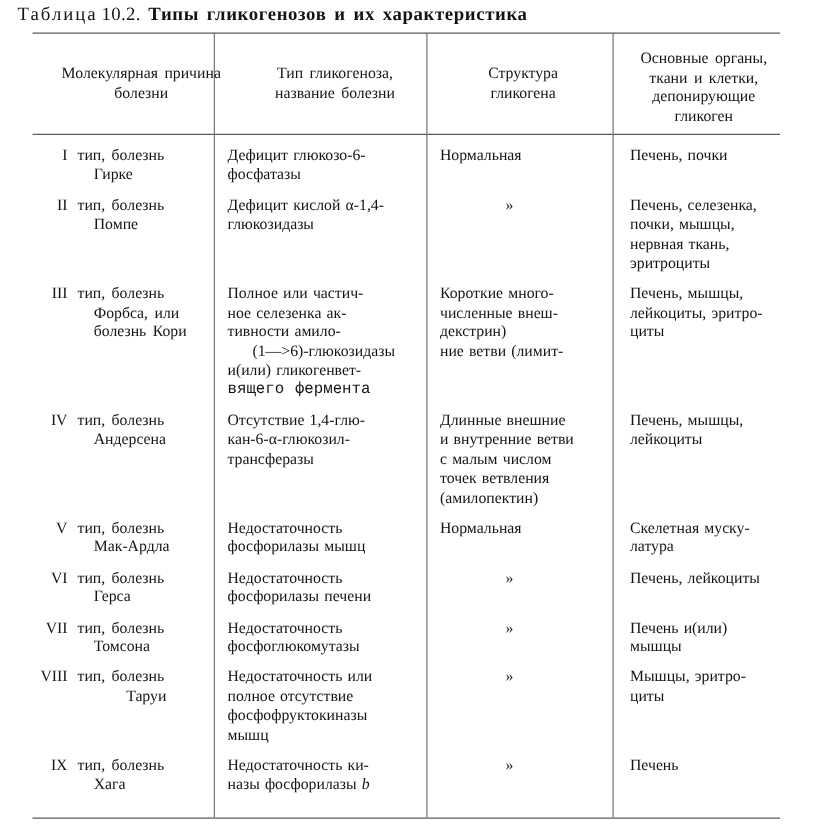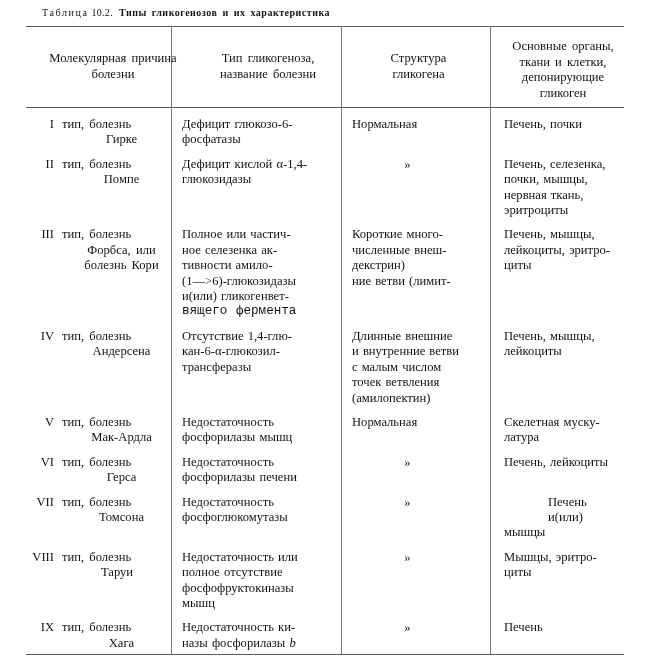--- a/index.html
+++ b/index.html
@@ -19,23 +19,23 @@
   .page {
     position: relative;
     width: 650px;
     height: 666px;
     box-sizing: border-box;
   }
 
   
   .caption {
     position: absolute;
-    left: 42px;
+    left: 14px;
     top: 4px;
-    font-size: 10px;
+    font-size: 15px;
     line-height: 17px;
     white-space: nowrap;
     text-align: center;
   }
   .caption .cap-label {
     letter-spacing: 1.6px;
     font-weight: 400;
   }
   .caption .cap-num {
     font-weight: 400;
@@ -129,21 +129,21 @@
     flex: 0 0 34px;
     text-align: right;
     padding-right: 8px;
     box-sizing: border-box;
     white-space: nowrap;
   }
   .dname {
     flex: 1 1 auto;
     word-spacing: 2px;
   }
-  .dname .l2 { display: block; padding-left: 13px; text-align: center; }
+  .dname .l2 { display: block; padding-left: 13px; }
   .dname .l2c { display: block; text-align: center; padding-left: 4px; }
 
   .cause { word-spacing: 1px; }
   .struct { word-spacing: 1px; }
   .organs { word-spacing: 1px; }
 
   .ditto {
     display: block;
     text-align: center;
     padding-right: 22px;
@@ -232,21 +232,21 @@
         </div>
         <div class="drow">
           <div class="cell c1 type-cell">
             <span class="roman">III</span>
             <span class="dname"><span>тип, болезнь</span><span class="l2">Форбса, или</span><span class="l2">болезнь Кори</span></span>
           </div>
           <div class="cell c2 cause">
             <span style="display: block;">Полное или частич-</span>
             <span style="display: block;">ное селезенка ак-</span>
             <span style="display: block;">тивности амило-</span>
-            <span style="display: block;">(1—&gt;6)-глюкозидазы</span>
+            <span style="display: block; text-align: center;">(1—&gt;6)-глюкозидазы</span>
             <span style="display: block;">и(или) гликогенвет-</span>
             <span style="display: block; font-family: Liberation Mono, monospace;">вящего фермента</span>
           </div>
           <div class="cell c3 struct">
             <span style="display: block;">Короткие много-</span>
             <span style="display: block;">численные внеш-</span>
             <span style="display: block;">декстрин)</span>
             <span style="display: block;">ние ветви (лимит-</span>
           </div>
           <div class="cell c4 organs">
@@ -316,21 +316,21 @@
             <span class="dname"><span>тип, болезнь</span><span class="l2">Томсона</span></span>
           </div>
           <div class="cell c2 cause">
             <span style="display: block;">Недостаточность</span>
             <span style="display: block;">фосфоглюкомутазы</span>
           </div>
           <div class="cell c3 struct">
             <span class="ditto" style="display: block;">»</span>
           </div>
           <div class="cell c4 organs">
-            <span style="display: block; margin-left: 44px;">Печень и(или)</span>
+            <span style="display: block;">Печень и(или)</span>
             <span style="display: block;">мышцы</span>
           </div>
         </div>
         <div class="drow">
           <div class="cell c1 type-cell">
             <span class="roman">VIII</span>
             <span class="dname"><span>тип, болезнь</span><span class="l2c">Таруи</span></span>
           </div>
           <div class="cell c2 cause">
             <span style="display: block;">Недостаточность или</span>

